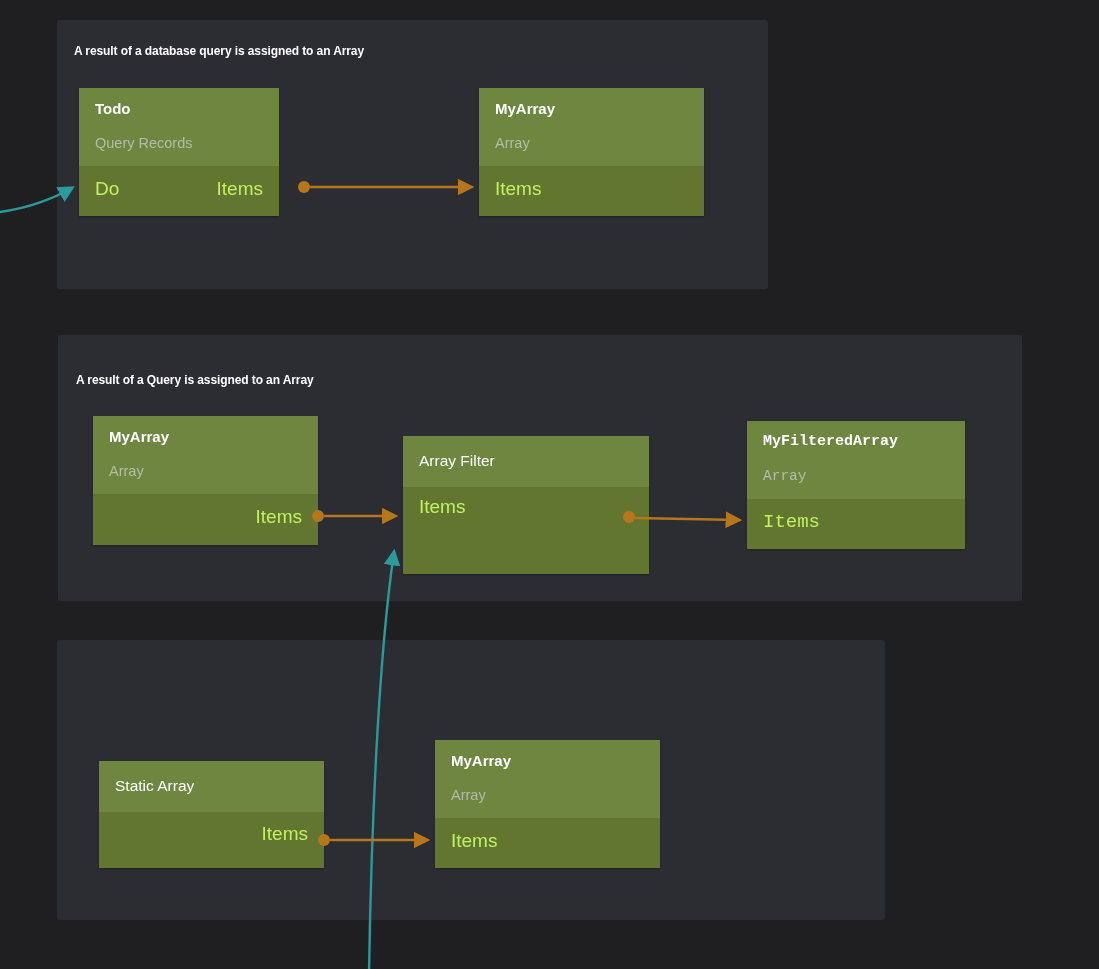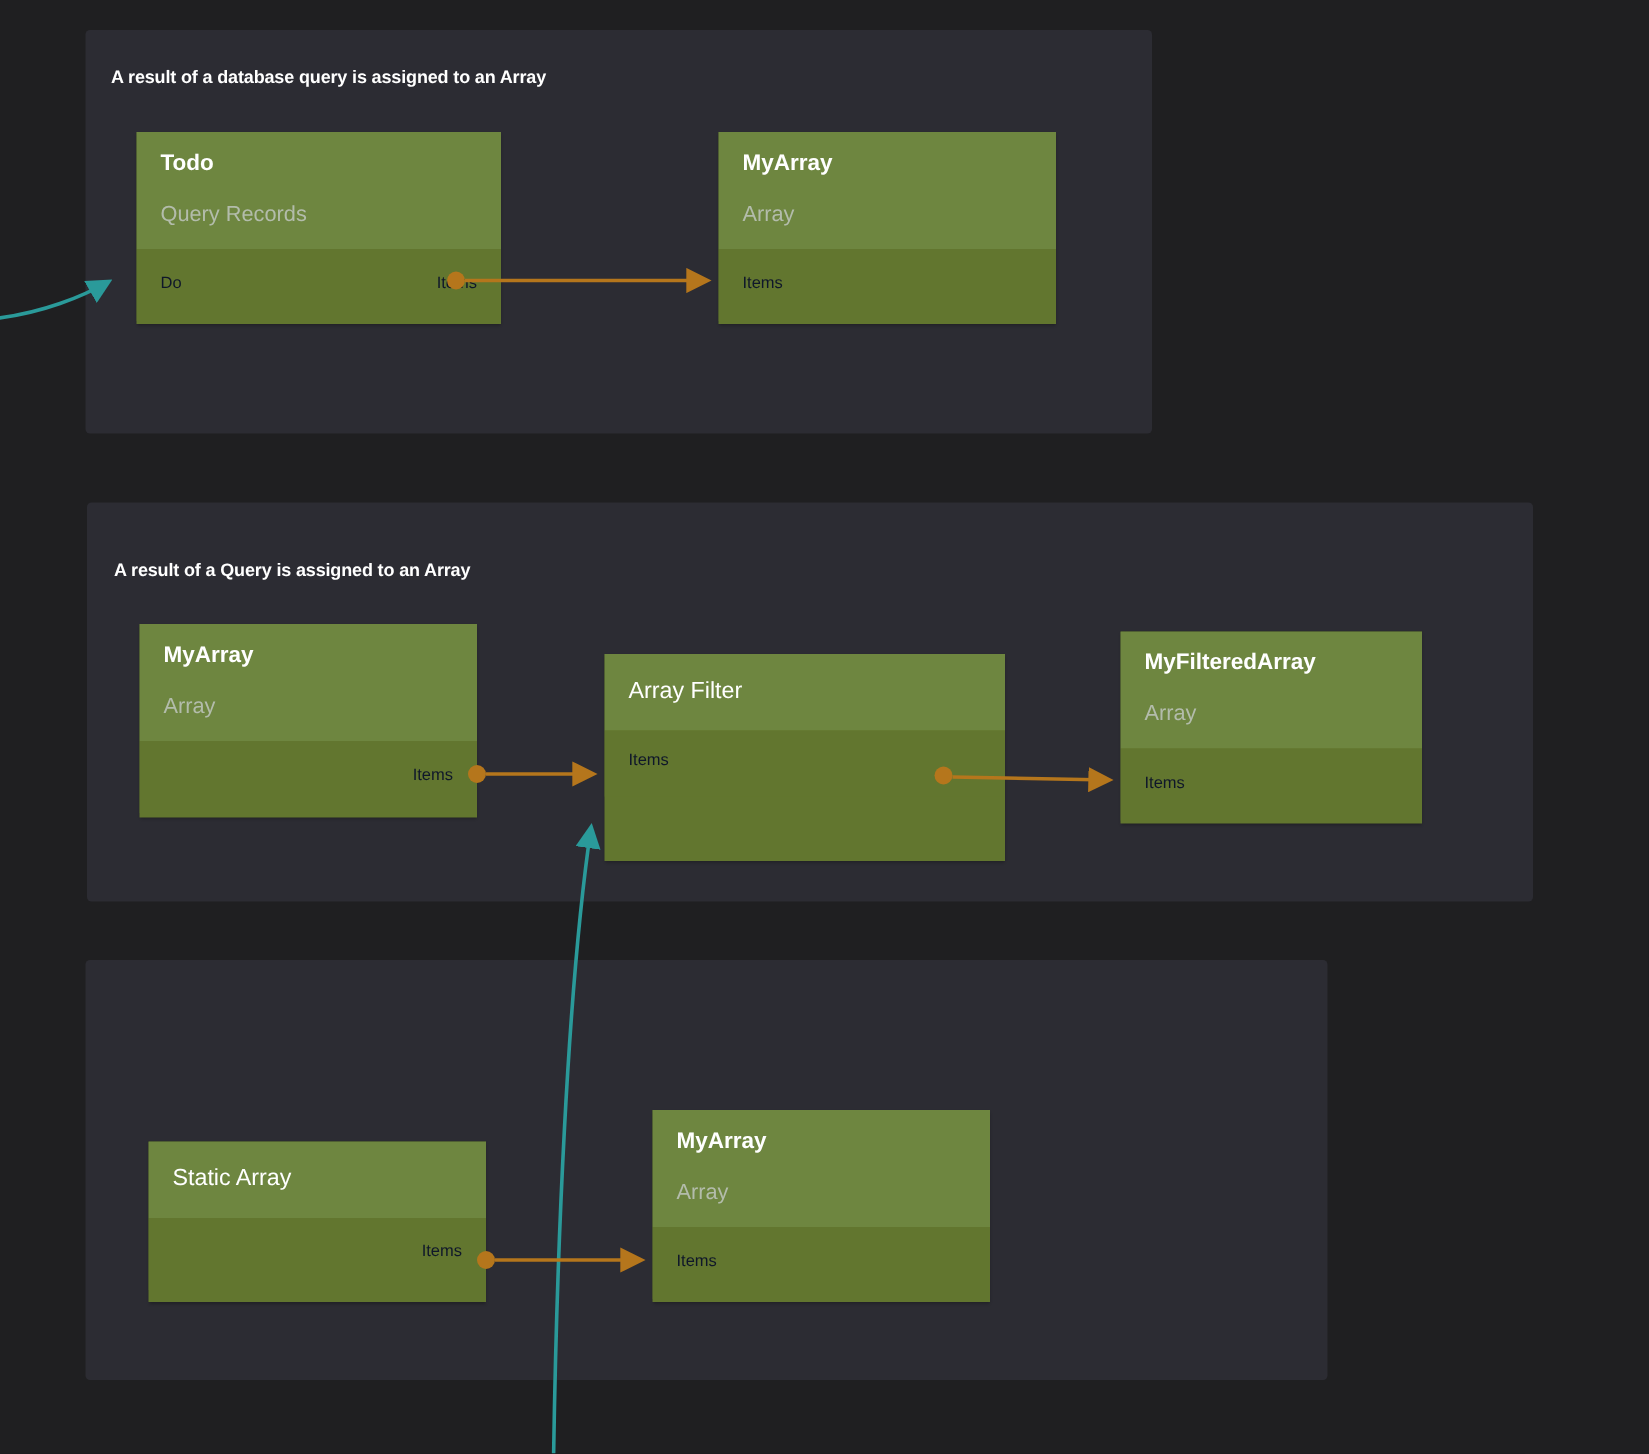--- a/index.html
+++ b/index.html
@@ -61,43 +61,43 @@
     padding: 9px 0 12px 0;
   }
   .port-row {
     position: relative;
     height: 27px;
     display: flex;
     align-items: center;
     padding: 0 16px;
   }
   .port-label {
-    color: #0f172a;
-    font-size: 11px;
+    color: #bef264;
+    font-size: 19px;
     white-space: nowrap;
   }
   .port-row.out { justify-content: flex-end; }
   .port-row.in  { justify-content: flex-start; }
   
   #wires {
     position: absolute;
     left: 0; top: 0;
     width: 1099px; height: 969px;
     pointer-events: none;
   }
 </style>
 </head>
 <body>
 
 <div id="canvas">
 
   <div class="panel" style="left:57px; top:20px; width:711px; height:269px;"></div>
   <div class="panel-title" style="left:74px; top:44px;">A result of a database query is assigned to an Array</div>
 
-  <div class="node" style="left:91px; top:88px; width:243px; height:128px;">
+  <div class="node" style="left:79px; top:88px; width:200px; height:128px;">
     <div class="node-header">
       <div class="node-title">Todo</div>
       <div class="node-subtitle">Query Records</div>
     </div>
     <div class="node-body">
       <div class="port-row" style="justify-content:space-between;">
         <span class="port-label">Do</span>
         <span class="port-label">Items</span>
       </div>
     </div>
@@ -123,32 +123,32 @@
       <div class="node-title">MyArray</div>
       <div class="node-subtitle">Array</div>
     </div>
     <div class="node-body">
       <div class="port-row out">
         <span class="port-label">Items</span>
       </div>
     </div>
   </div>
 
-  <div class="node" style="left:403px; top:436px; width:267px; height:138px;">
+  <div class="node" style="left:403px; top:436px; width:246px; height:138px;">
     <div class="node-header" style="padding:16px 16px 17px 16px;">
       <div class="node-title plain">Array Filter</div>
     </div>
     <div class="node-body" style="padding:7px 0 10px 0;">
       <div class="port-row in">
         <span class="port-label">Items</span>
       </div>
     </div>
   </div>
 
-  <div class="node" style="left:747px; top:421px; width:201px; height:128px;">
+  <div class="node" style="left:747px; top:421px; width:218px; height:128px;font-family:Liberation Mono, monospace;">
     <div class="node-header">
       <div class="node-title">MyFilteredArray</div>
       <div class="node-subtitle">Array</div>
     </div>
     <div class="node-body">
       <div class="port-row in">
         <span class="port-label">Items</span>
       </div>
     </div>
   </div>

